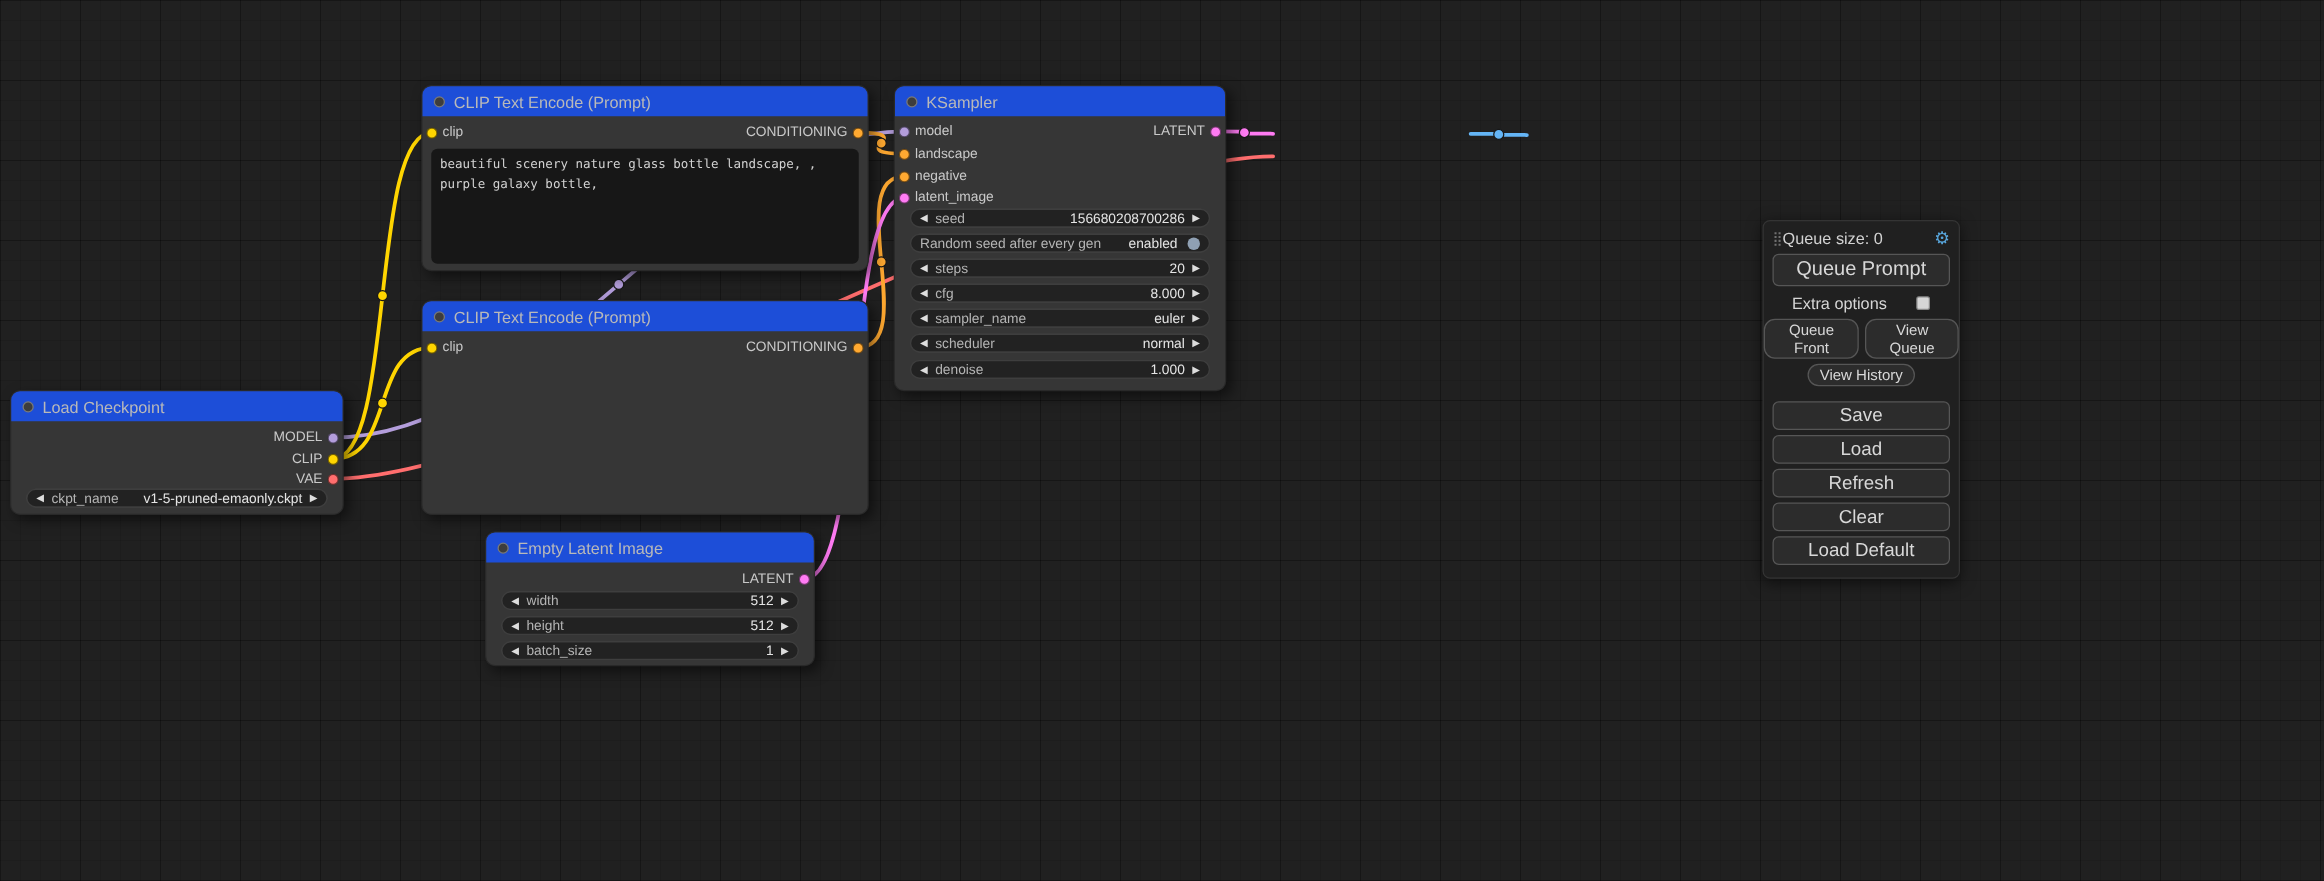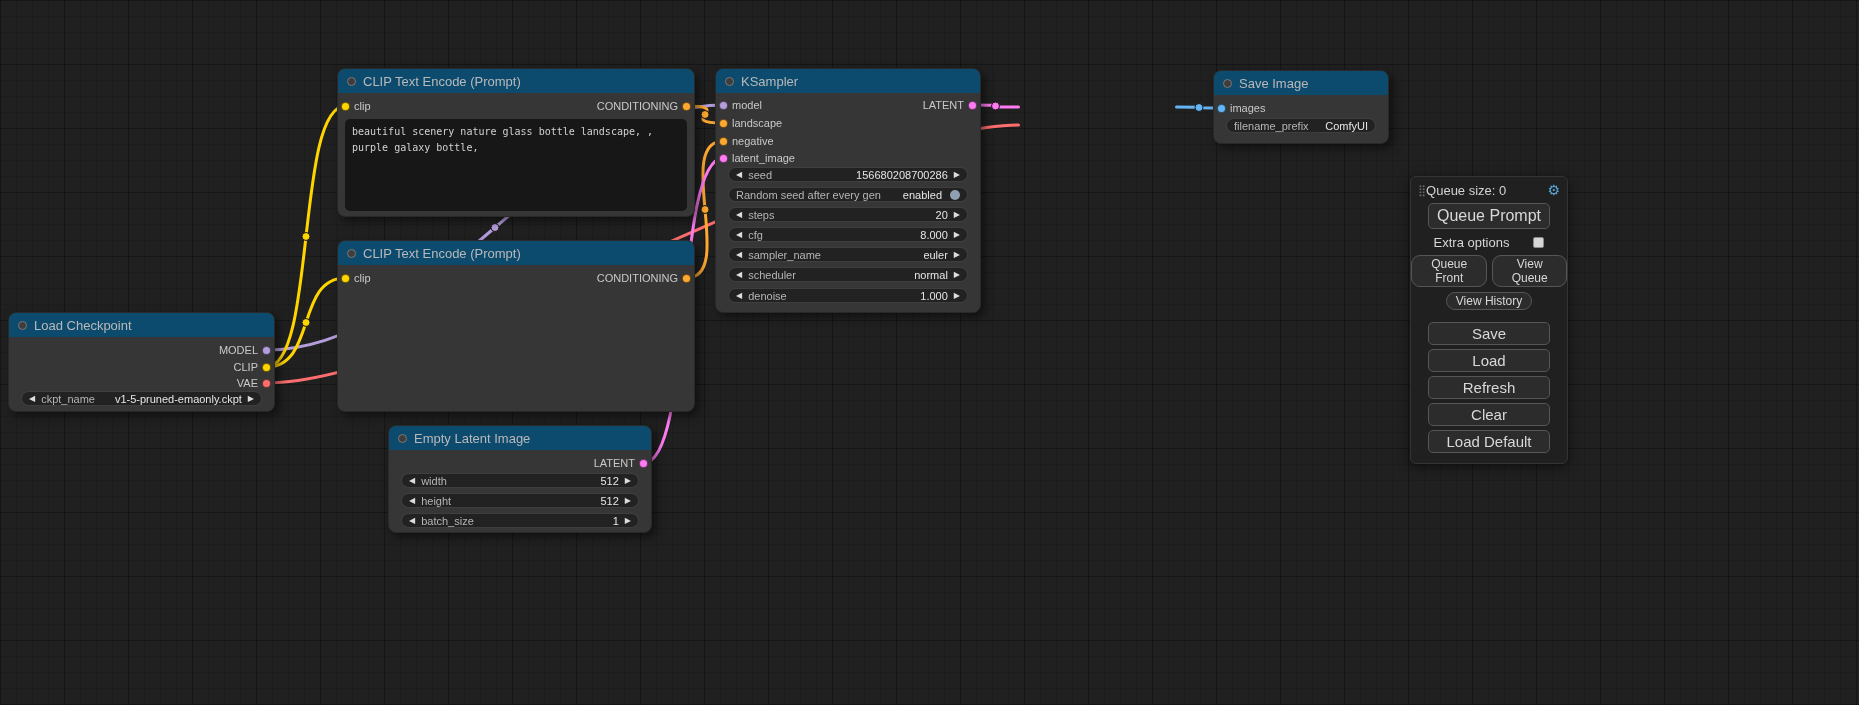--- a/index.html
+++ b/index.html
@@ -12,21 +12,21 @@
       linear-gradient(rgba(0,0,0,0.25) 1px, transparent 1px),
       linear-gradient(90deg, rgba(0,0,0,0.25) 1px, transparent 1px),
       linear-gradient(rgba(0,0,0,0.09) 1px, transparent 1px),
       linear-gradient(90deg, rgba(0,0,0,0.09) 1px, transparent 1px);
     background-size: 64px 64px, 64px 64px, 16px 16px, 16px 16px; }
 
   #wires { position: absolute; left: 0; top: 0; z-index: 0; }
 
   .node { position: absolute; z-index: 1; background: #363636; border: 1px solid #292929;
     border-radius: 8px; box-shadow: 4px 4px 10px rgba(0,0,0,0.5); }
-  .node-title { height: 24px; background: #0c4a6e; border-radius: 7px 7px 0 0;
+  .node-title { height: 24px; background: #1d4ed8; border-radius: 7px 7px 0 0;
     display: flex; align-items: center; gap: 7px; padding: 0 9px;
     color: #b9b9b9; font-size: 13px; white-space: nowrap; }
   .collapse-dot { width: 9px; height: 9px; border-radius: 50%; background: #3d3d3d;
     border: 1.5px solid #7a7a7a; flex: none; }
 
   .slot { position: absolute; height: 14px; display: flex; align-items: center; gap: 4px;
     font-size: 11px; color: #c9c9c9; white-space: nowrap; }
   .slot.in  { left: 3px; }
   .slot.out { right: 3px; }
   .port-dot { width: 9px; height: 9px; border-radius: 50%; background: #999;
@@ -48,21 +48,21 @@
 
   #menu { position: absolute; z-index: 2; left: 1410px; top: 176px; width: 158px;
     background: #202020; border: 1px solid #343434; border-radius: 6px;
     box-shadow: 0 3px 12px rgba(0,0,0,0.55); padding: 4px 0 10px; color: #d6d6d6; }
   .menu-header { display: flex; align-items: center; padding: 1px 7px 3px; }
   .drag-handle { color: #6f6f6f; font-size: 11px; cursor: grab; }
   .queue-size { flex: 1; text-align: left; font-size: 13px; color: #d2d2d2; }
   .gear { font-size: 14px; cursor: pointer; }
   .btn { display: block; background: #2c2c2c; border: 1px solid #565656; color: #d8d8d8;
     border-radius: 5px; font-family: inherit; cursor: pointer; }
-  .btn-big { width: 122px; margin: 4px auto 0; font-size: 15px; padding: 2px 0; }
+  .btn-big { width: 142px; margin: 4px auto 0; font-size: 15px; padding: 2px 0; }
   .btn-qp { font-size: 16px; padding: 3px 0; margin-top: 2px; }
   .mt { margin-top: 12px; }
   .extra-row { display: flex; align-items: center; justify-content: center; gap: 24px;
     font-size: 13px; margin: 6px 0 5px; }
   .checkbox { width: 11px; height: 11px; background: #d6d6d6; border: 1px solid #8a8a8a;
     border-radius: 2px; cursor: pointer; }
   .small-row { display: flex; justify-content: center; gap: 5px; }
   .btn-small { display: inline-block; font-size: 12px; padding: 1px 9px; border-radius: 9px; }
   .history-row { text-align: center; margin-top: 4px; }
 </style>
@@ -239,34 +239,20 @@
     </div>
     <div class="widget" style="top:219px">
       <span class="warrow">◀</span>
       <span>denoise</span>
       <span class="wvalue">1.000</span>
       <span class="warrow">▶</span>
     </div>
   </div>
 
 
-  <div class="node" style="left:1213px;top:70px;width:176px;height:74px">
-    <div class="node-title">
-      <span class="collapse-dot"></span>
-      <span>Save Image</span>
-    </div>
-    <div class="slot in" style="top:30px">
-      <span class="port-dot" style="background: rgb(100, 181, 246);"></span>
-      <span>images</span>
-    </div>
-    <div class="widget" style="top:47px">
-      <span>filename_prefix</span>
-      <span class="wvalue">ComfyUI</span>
-    </div>
-  </div>
 
   <div id="menu">
     <div class="menu-header">
       <span class="drag-handle">⣿</span>
       <span class="queue-size">Queue size: 0</span>
       <span class="gear" style="color: rgb(88, 166, 220);">⚙</span>
     </div>
     <button class="btn btn-big btn-qp">Queue Prompt</button>
     <div class="extra-row">
       <span>Extra options</span>

